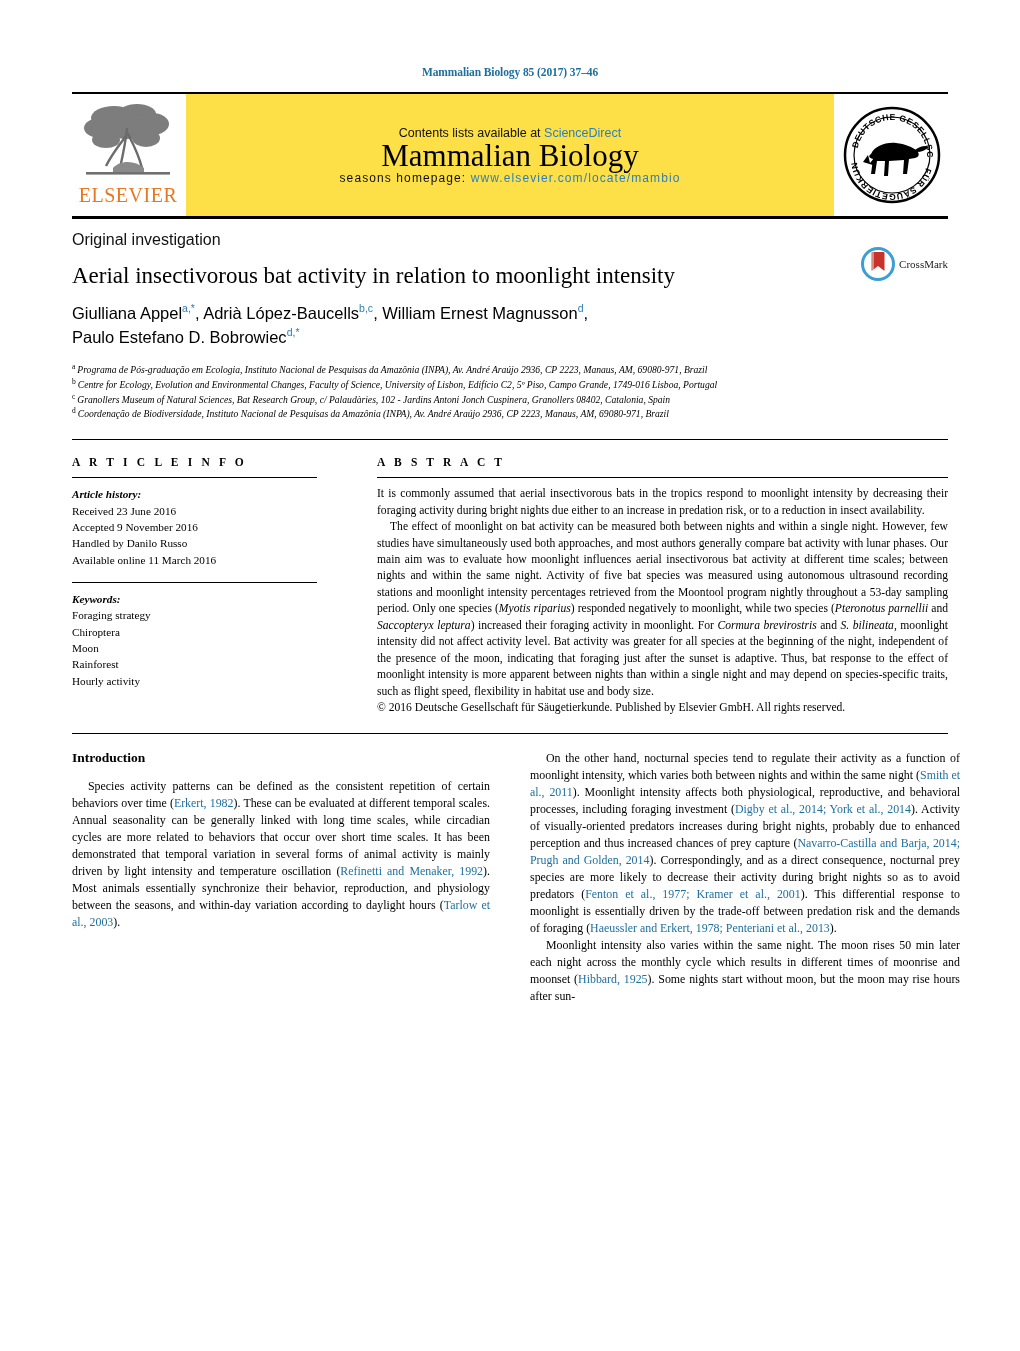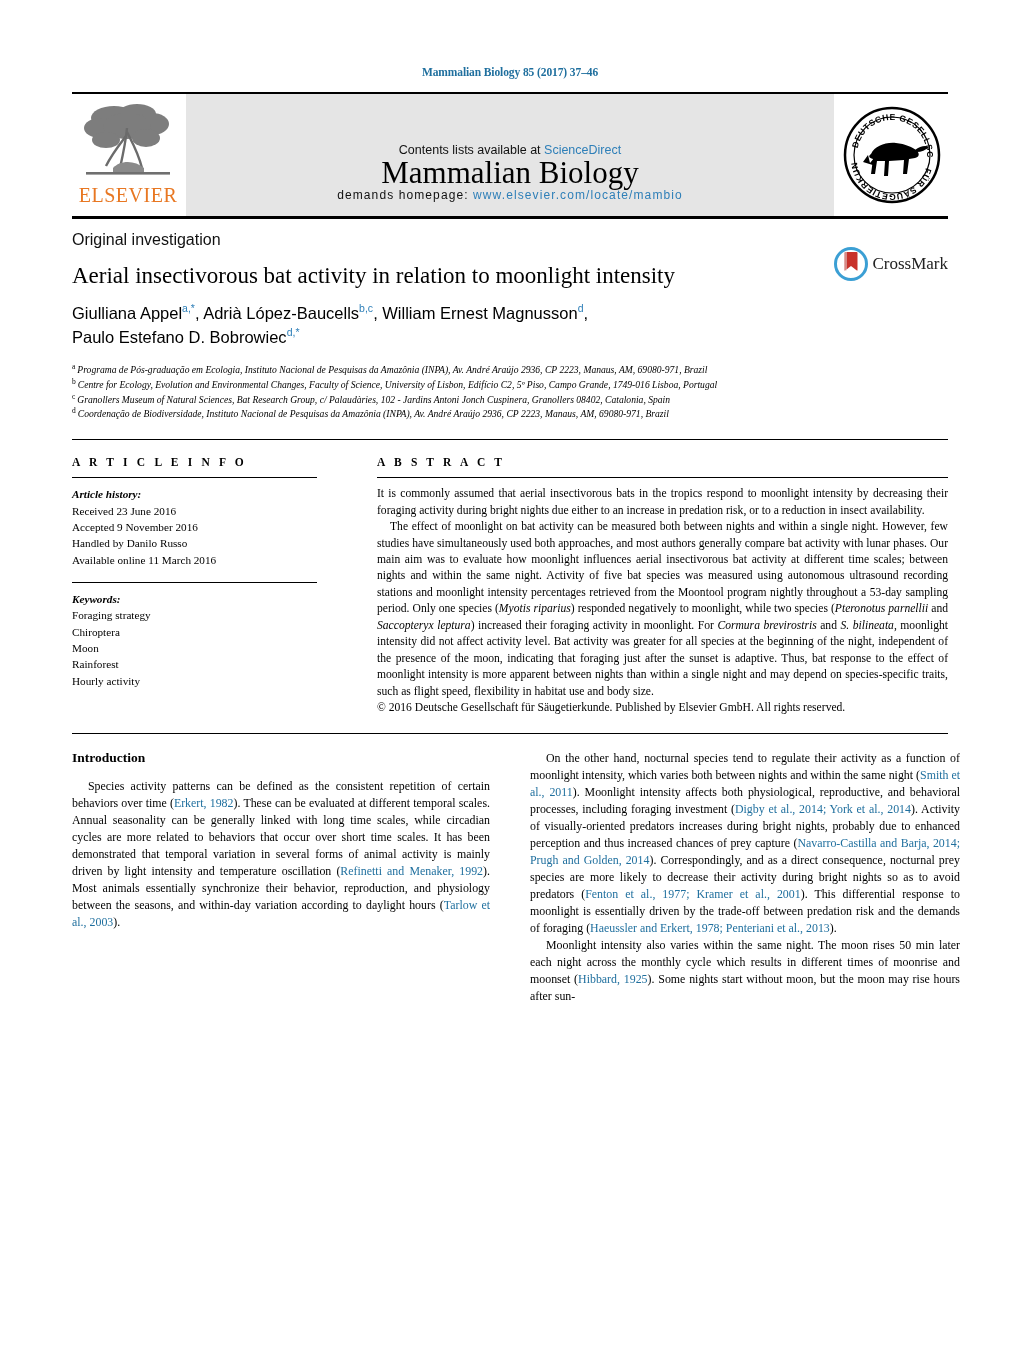--- a/index.html
+++ b/index.html
@@ -55,25 +55,25 @@
   .elsevier-word {
     font-family: "Liberation Serif", serif;
     color: #E87722;
     font-size: 20px;
     letter-spacing: 0.5px;
     line-height: 1;
     margin-top: 1px;
   }
   .journal-banner {
     flex: 1 1 auto;
-    background: #e5e5e5;
+    background: #fde047;
     display: flex;
     flex-direction: column;
     align-items: center;
-    justify-content: flex-end;
+    justify-content: center;
     padding: 14px 0 14px 0;
     box-sizing: border-box;
     margin-left: 2px;
     margin-right: 2px;
   }
   .contents-line {
     font-family: "Liberation Sans", sans-serif;
     font-size: 12.5px;
     color: #111;
   }
@@ -139,21 +139,21 @@
   .crossmark {
     position: absolute;
     right: 0;
     top: 28px;
     display: flex;
     align-items: center;
     gap: 4px;
   }
   .crossmark-label {
     font-family: "Liberation Serif", serif;
-    font-size: 17px;
+    font-size: 11px;
     color: #222;
   }
 
   
   .affiliations {
     margin: 14px 72px 0 72px;
     font-family: "Liberation Serif", serif;
     font-style: italic;
     font-size: 9.6px;
     line-height: 1.42;
@@ -266,21 +266,21 @@
       </svg>
       <div class="elsevier-word">ELSEVIER</div>
     </div>
 
     <div class="journal-banner">
       <div class="contents-line">
         <span>Contents lists available at </span><span class="sd">ScienceDirect</span>
       </div>
       <div class="journal-name">Mammalian Biology</div>
       <div class="homepage-line">
-        <span>demands homepage: </span><span class="url">www.elsevier.com/locate/mambio</span>
+        <span>seasons homepage: </span><span class="url">www.elsevier.com/locate/mambio</span>
       </div>
     </div>
 
     <div class="society-box">
       <svg width="102" height="102" viewBox="0 0 102 102">
         <circle cx="51" cy="51" r="47" fill="none" stroke="#000" stroke-width="2.5"></circle>
         <circle cx="51" cy="51" r="38" fill="none" stroke="#000" stroke-width="1.2"></circle>
         <path id="arcTop" d="M 16 51 A 35 35 0 0 1 86 51" fill="none"></path>
         <path id="arcBot" d="M 86 55 A 35 35 0 0 1 16 55" fill="none"></path>
         <text font-family="Liberation Sans, sans-serif" font-size="8.6" font-weight="bold" fill="#000" letter-spacing="0.6">

